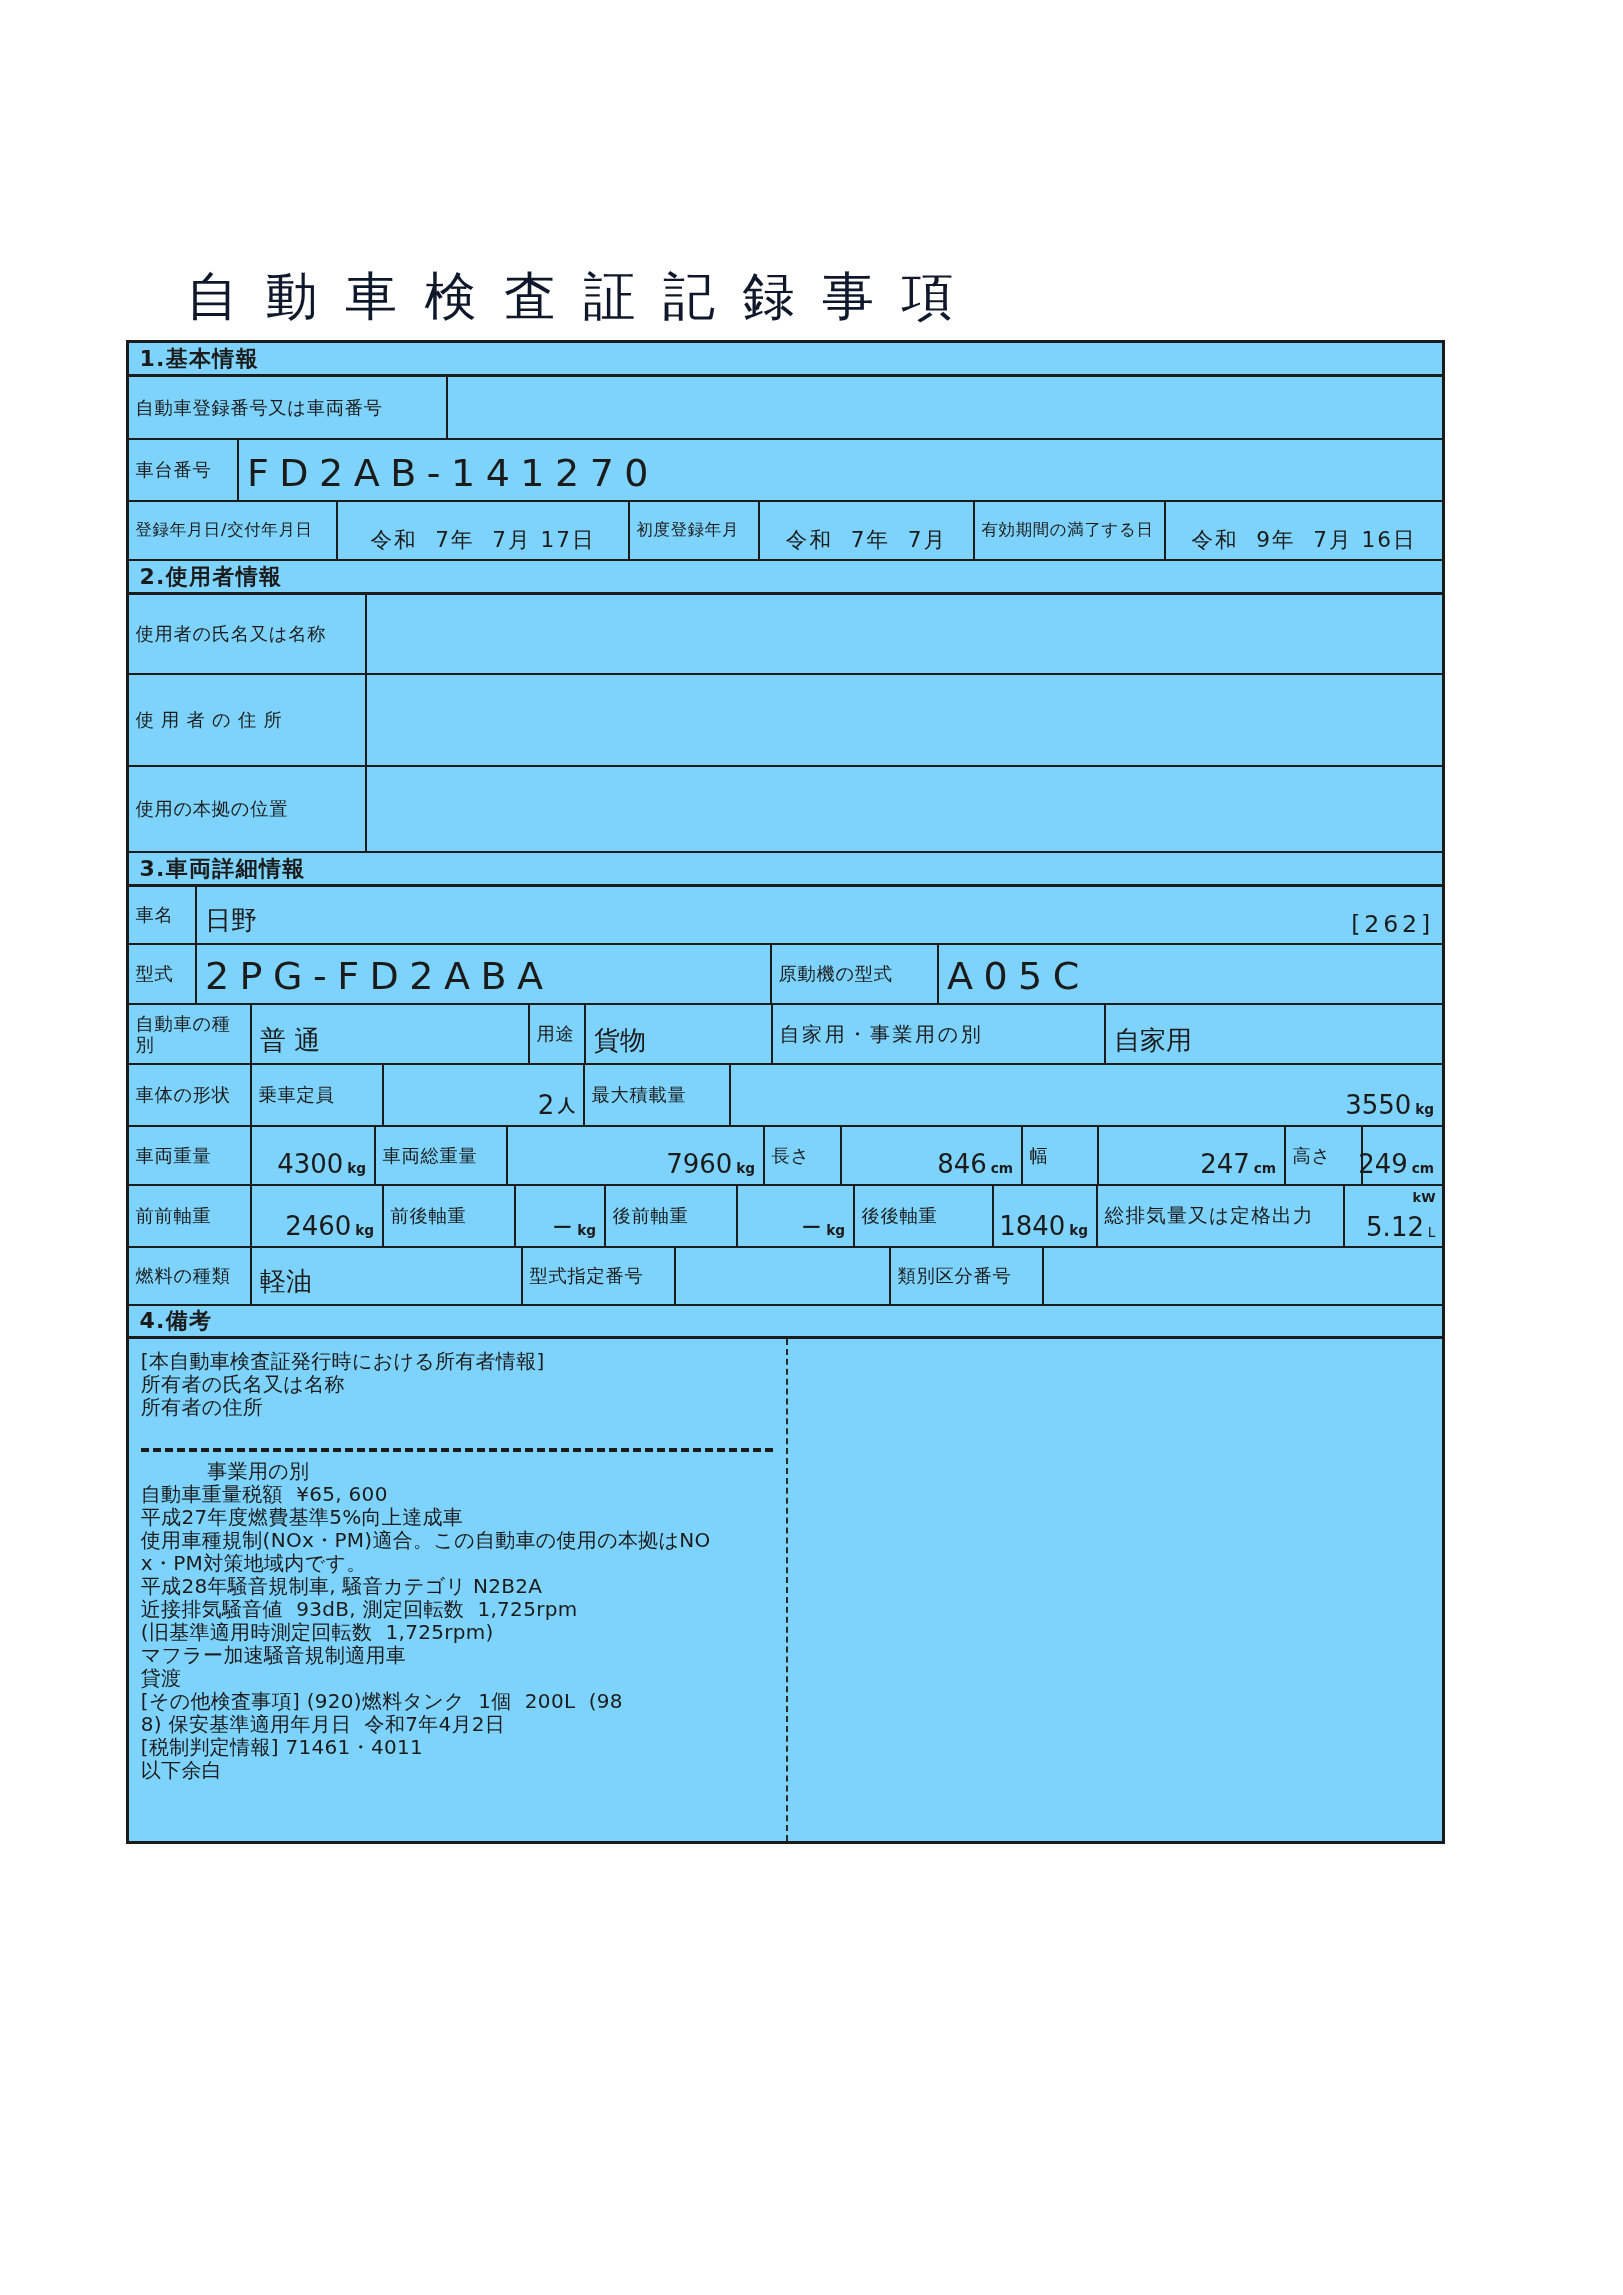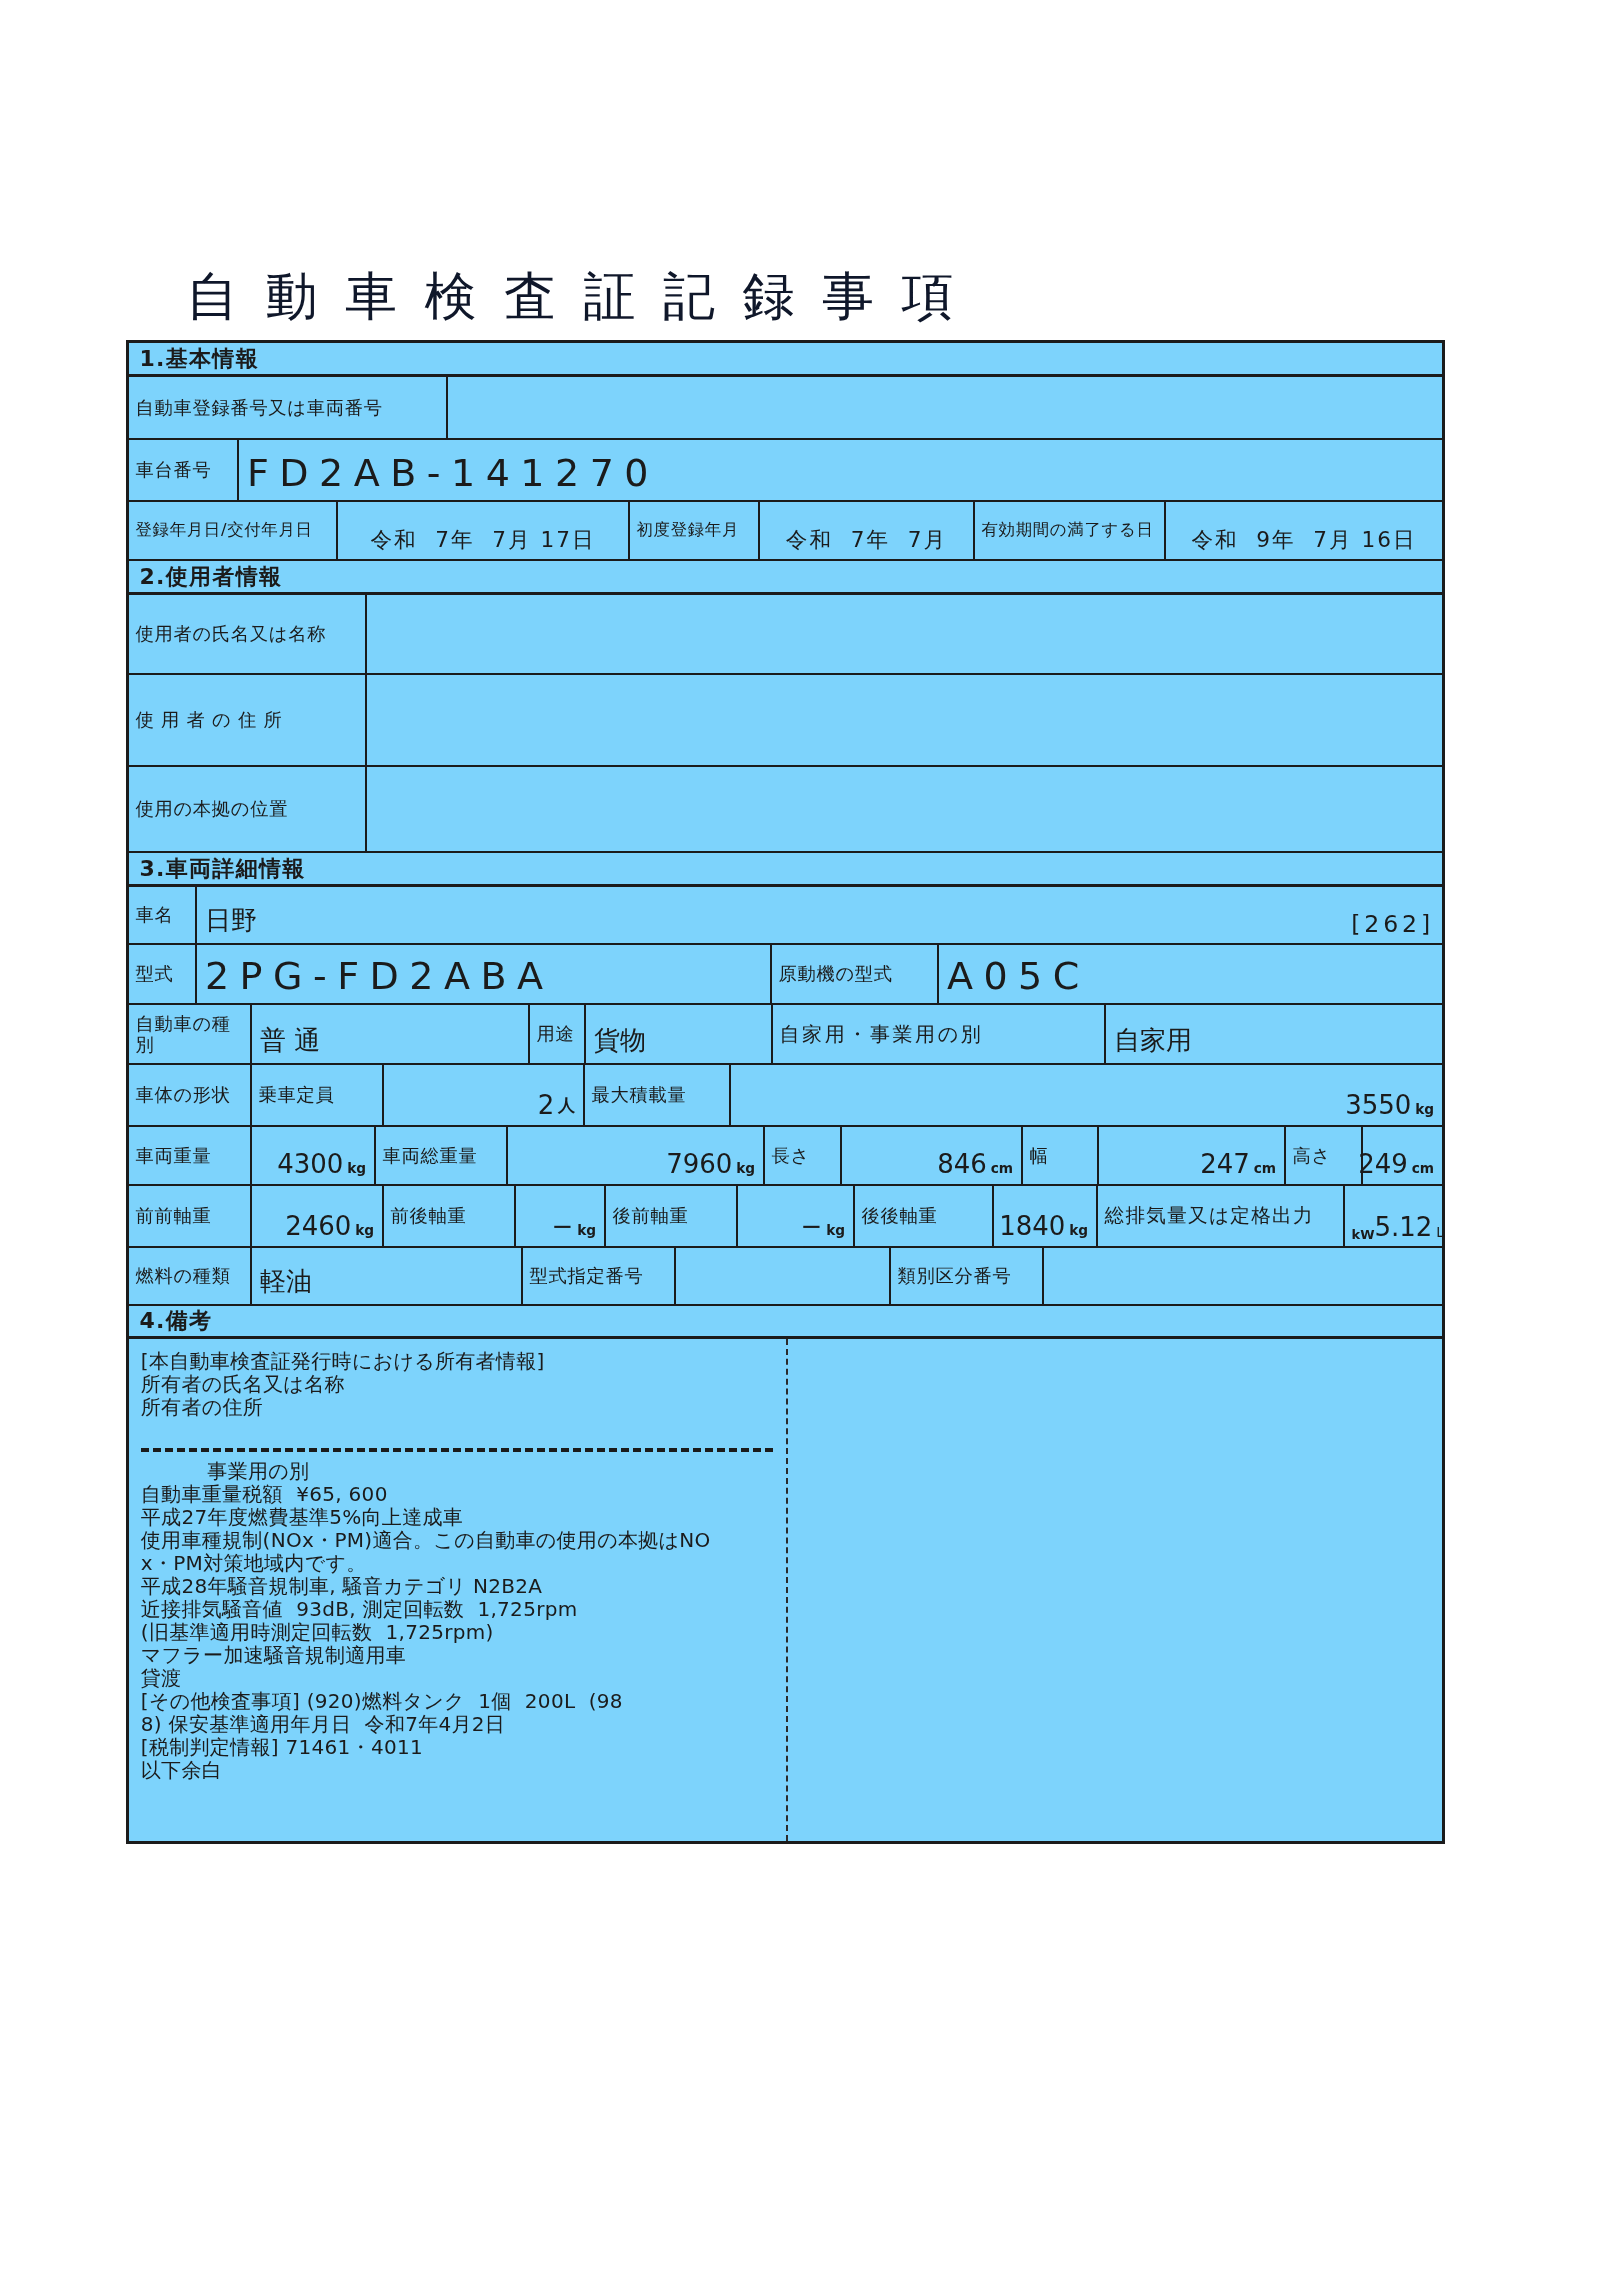--- a/index.html
+++ b/index.html
@@ -35,21 +35,21 @@
     align-items:flex-end; padding:2.6px 7.9px 5.2px; font-size:26px; font-weight:500;
     white-space:pre;
   }
   .val.center { justify-content:center; }
   .val.right { justify-content:flex-end; }
   .val.between { justify-content:space-between; }
   .val .unit { font-size:13.7px; font-weight:600; margin:0 0 2.6px 3.9px; }
   .val .code { font-size:23.6px; letter-spacing:3.9px; }
   .sp { letter-spacing:10.5px; font-size:38px; }
   .date { font-size:21.6px; letter-spacing:2px; }
-  .kwl { display:flex; flex-direction:row; align-items:flex-end; justify-content:space-between; padding:3.9px 6.5px 3.9px; }
+  .kwl { display:flex; flex-direction:column; align-items:flex-end; justify-content:space-between; padding:3.9px 6.5px 3.9px; }
   .kwl .top-unit { font-size:13px; font-weight:600; }
   .kwl .bot { display:flex; align-items:flex-end; }
   .kwl .bot .num { font-size:26px; }
   .kwl .bot .unit { font-size:13.7px; margin:0 0 2px 3.9px; }
   .remarks { flex:1; position:relative; display:flex; }
   .remarks .leftcol { width:659px; border-right:2px dashed #2a2a2a; padding:10.5px 11.8px 0 11.8px; }
   .remarks .rightcol { flex:1; }
   .rline { font-size:20px; line-height:23px; font-weight:500; white-space:pre; min-height:23px; letter-spacing:0.3px; }
   .dash-sep { border-top:4.6px dashed #1b1b1b; margin:6.5px 1.3px 7.9px 0; height:0; }
 </style>

